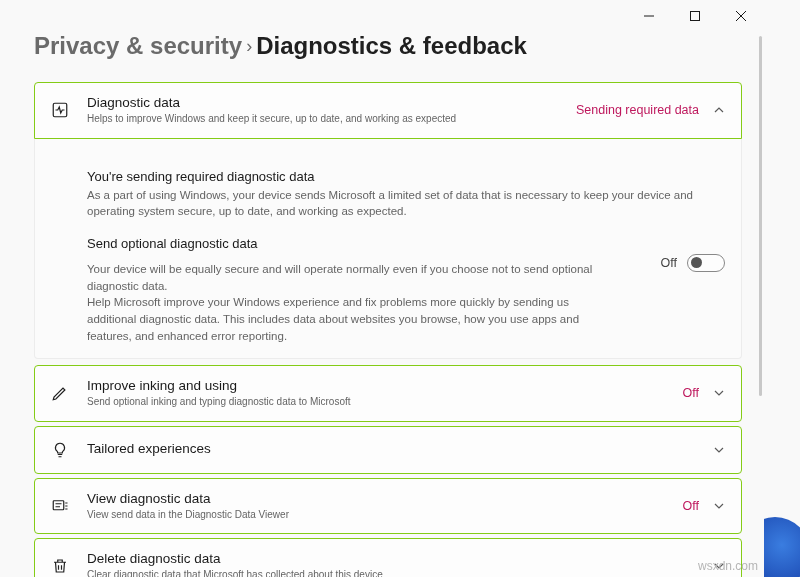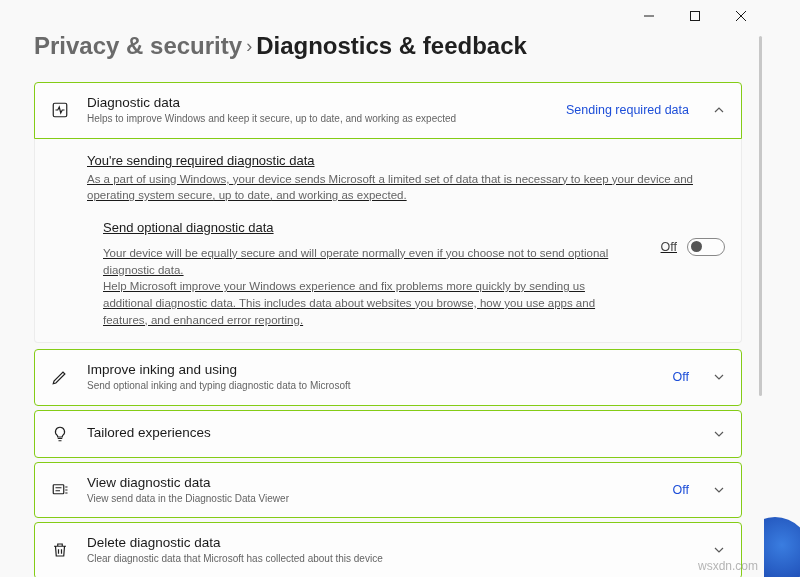--- a/index.html
+++ b/index.html
@@ -63,58 +63,57 @@
     font-weight: 400;
     color: #1a1a1a;
     margin-bottom: 2px;
   }
   .card .sub {
     font-size: 10px;
     color: #646464;
     line-height: 1.35;
   }
   .card .trail {
-    display: flex; align-items: center; gap: 24px;
+    display: flex; align-items: center; gap: 14px;
     font-size: 12.5px;
-    color: #1d4ed8;
+    color: #be185d;
     flex-shrink: 0;
   }
   .chevron {
     width: 12px; height: 12px;
     display: inline-flex; align-items: center; justify-content: center;
     color: #5a5a5a;
   }
   .expanded-panel {
     background: #fbfbfb;
     border: 1px solid #ececec;
     border-top: none;
     border-radius: 0 0 4px 4px;
     margin-top: -4px;
     margin-bottom: 6px;
-    padding: 14px 16px 14px 52px;
-    text-decoration: underline;
+    padding: 30px 16px 14px 52px;
   }
   .expanded-panel .section {
     margin-bottom: 16px;
   }
   .expanded-panel .section:last-child { margin-bottom: 0; }
   .expanded-panel .sec-title {
     font-size: 13px;
     color: #1a1a1a;
     margin-bottom: 3px;
   }
   .expanded-panel .sec-body {
     font-size: 11.5px;
     color: #646464;
     line-height: 1.45;
   }
   .toggle-row {
     display: flex; align-items: flex-start; gap: 16px;
   }
-  .toggle-row .desc { flex: 1; margin-left: 16px; }
+  .toggle-row .desc { flex: 1; }
   .toggle-ctl {
     display: flex; align-items: center; gap: 10px;
     font-size: 12.5px;
     color: #444;
     margin-top: 18px;
   }
   .switch {
     width: 38px; height: 18px;
     border: 1px solid #888;
     border-radius: 9px;

